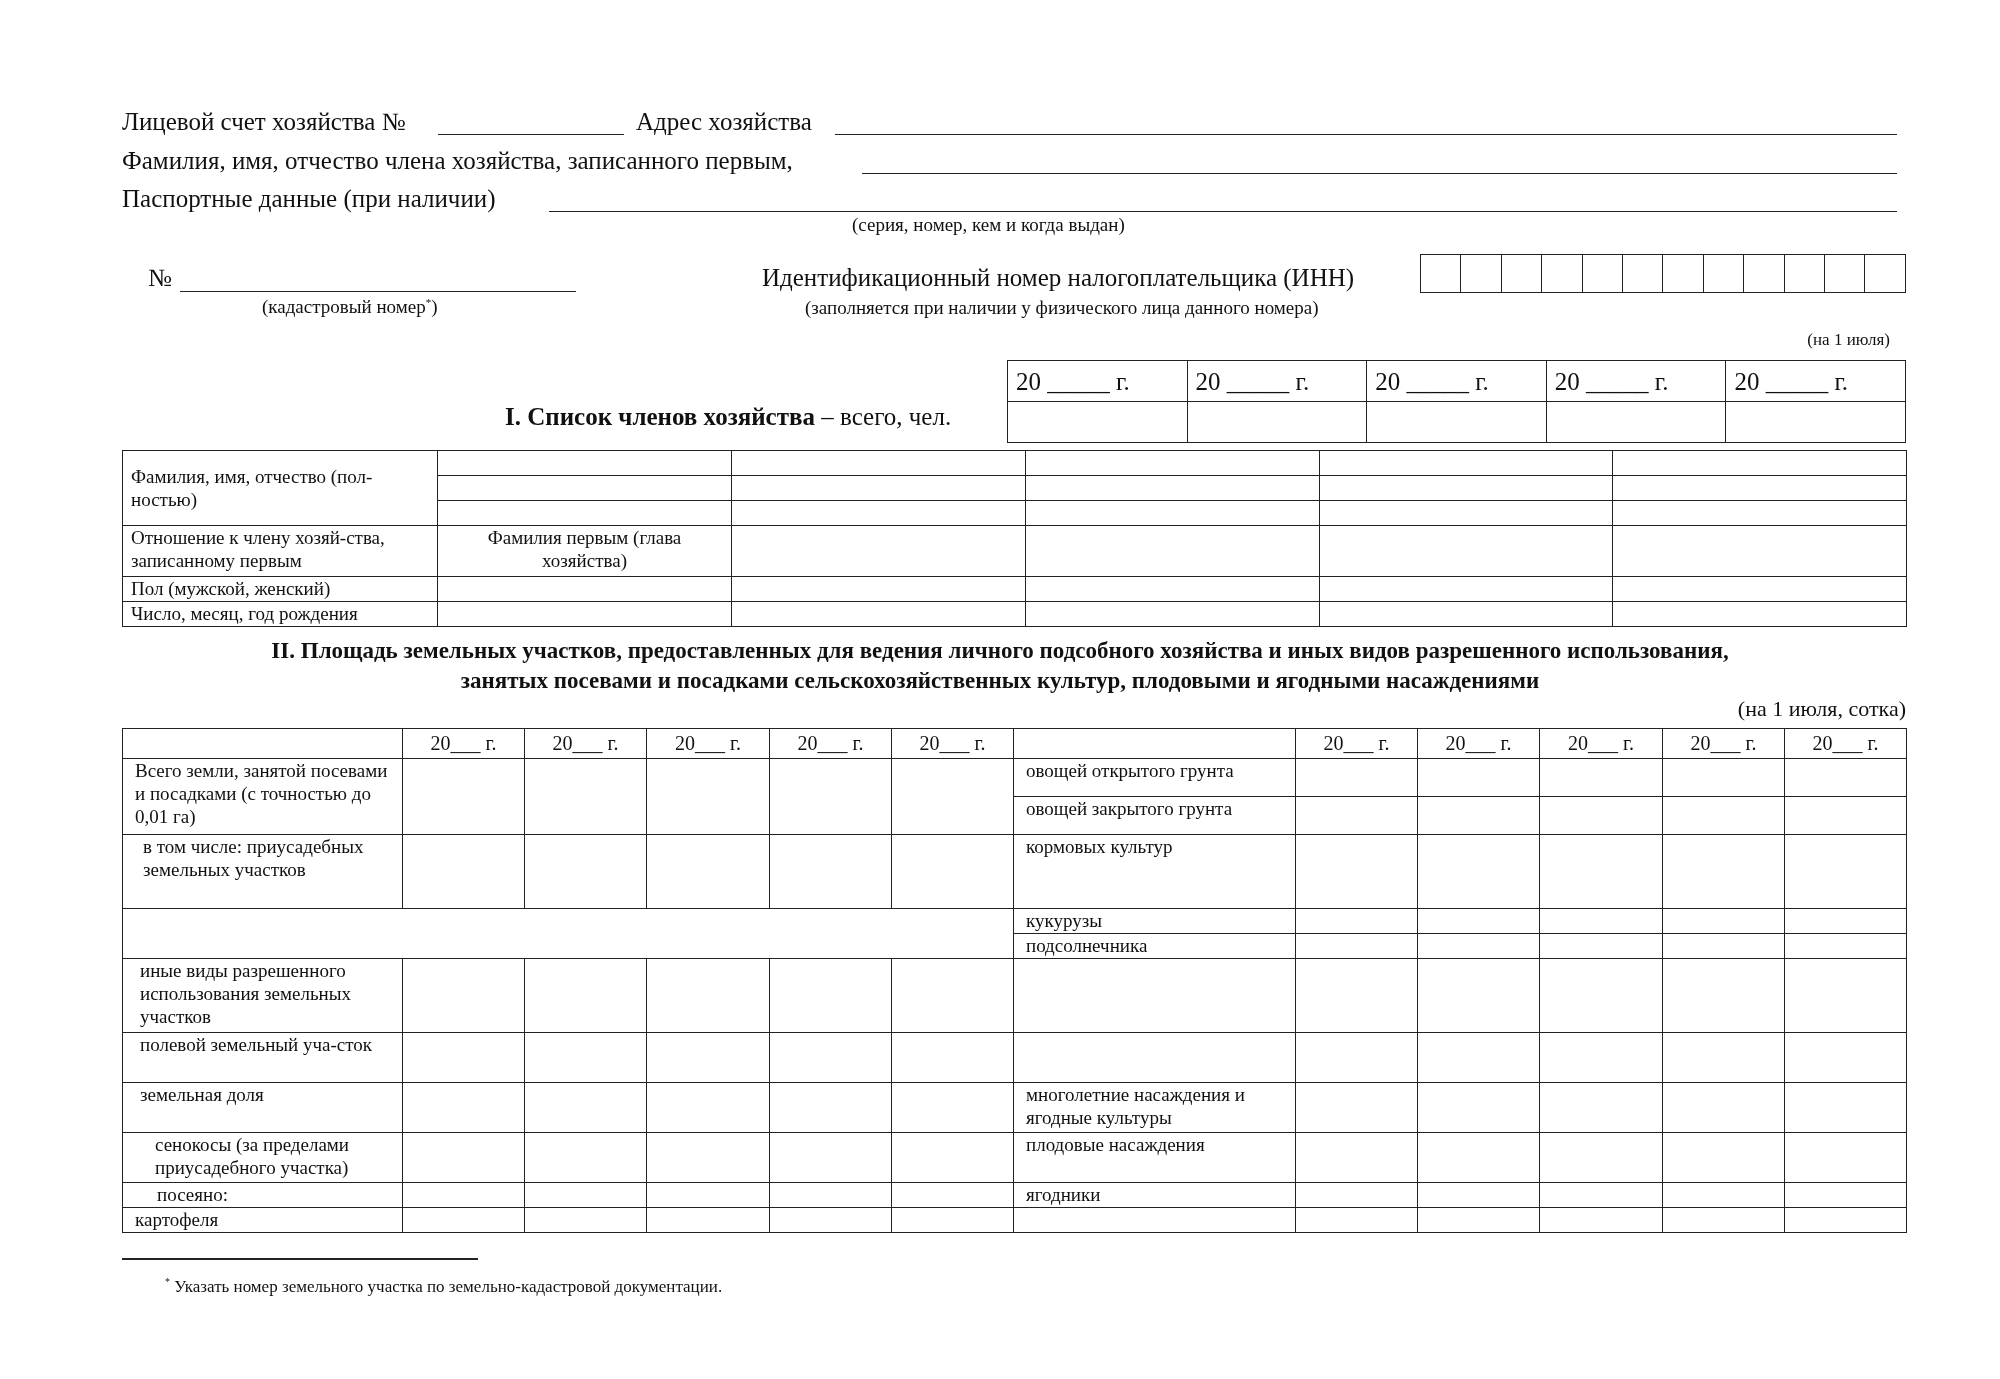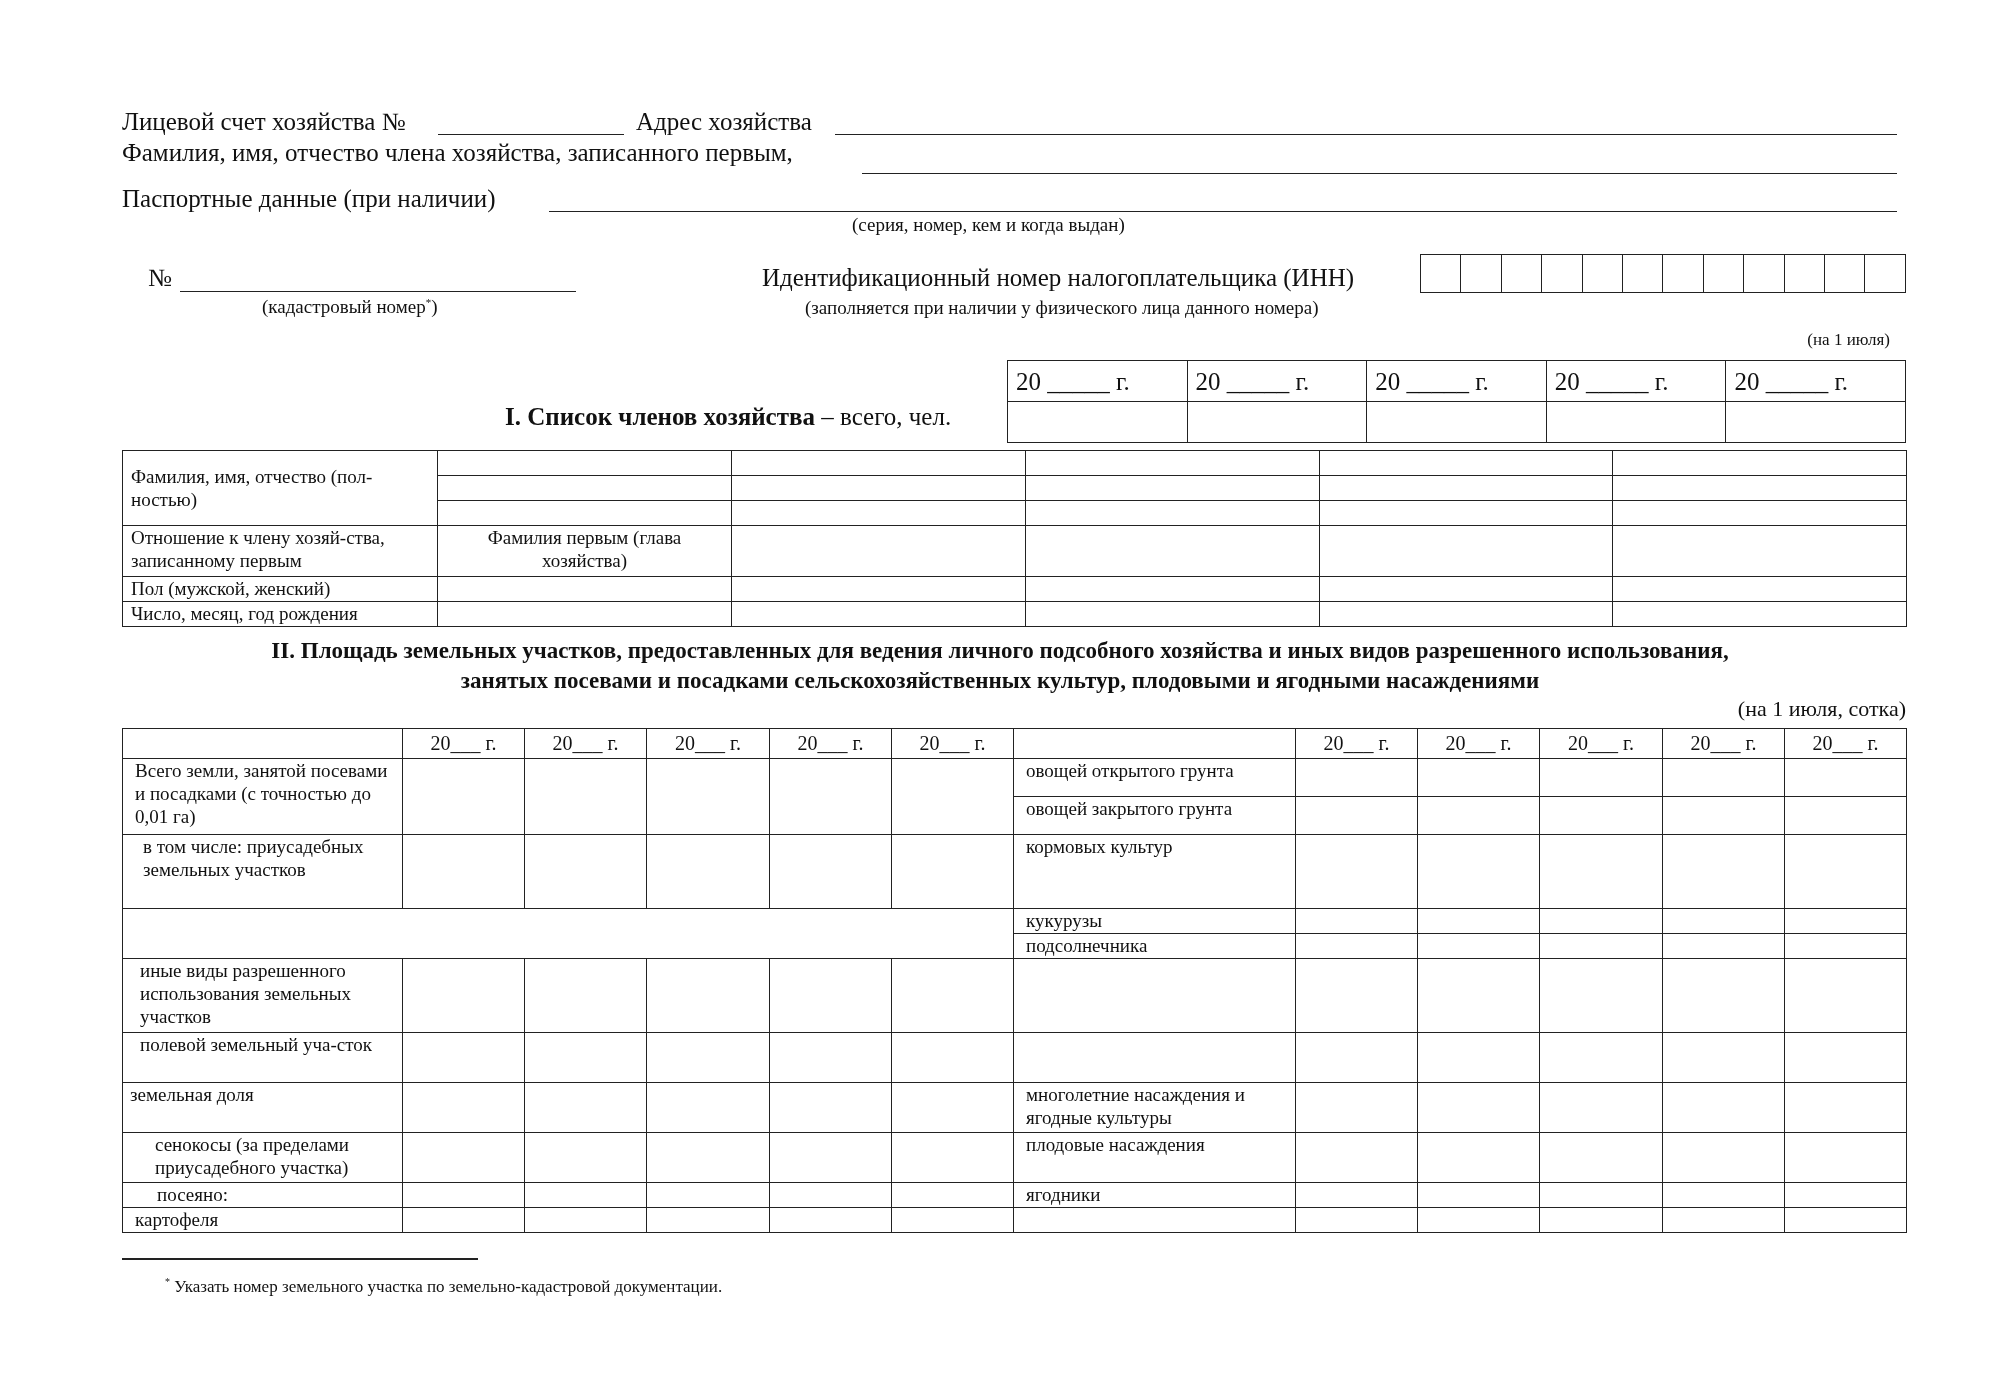--- a/index.html
+++ b/index.html
@@ -18,21 +18,21 @@
   .bold{font-weight:bold;}
 </style>
 </head>
 <body>
 
 <div class="abs t" style="left:122px;top:108px;">Лицевой счет хозяйства №</div>
 <div class="uline" style="left:438px;top:134px;width:186px;"></div>
 <div class="abs t" style="left:636px;top:108px;">Адрес хозяйства</div>
 <div class="uline" style="left:835px;top:134px;width:1062px;"></div>
 
-<div class="abs t" style="left:122px;top:139px;">Фамилия, имя, отчество члена хозяйства, записанного первым,</div>
+<div class="abs t" style="left:122px;top:147px;">Фамилия, имя, отчество члена хозяйства, записанного первым,</div>
 <div class="uline" style="left:862px;top:173px;width:1035px;"></div>
 
 <div class="abs t" style="left:122px;top:185px;">Паспортные данные (при наличии)</div>
 <div class="uline" style="left:549px;top:211px;width:1348px;"></div>
 <div class="abs s" style="left:852px;top:214px;">(серия, номер, кем и когда выдан)</div>
 
 <div class="abs t" style="left:148px;top:264px;">№</div>
 <div class="uline" style="left:180px;top:291px;width:396px;"></div>
 <div class="abs s" style="left:262px;top:296px;"><span>(кадастровый номер</span><sup style="font-size:11px;">*</sup><span>)</span></div>
 
@@ -248,21 +248,21 @@
         <td></td>
         <td></td>
     <td></td>
     <td></td>
         <td></td>
         <td></td>
         <td></td>
         <td></td>
   </tr>
   <tr style="height:50px;">
-    <td style="padding-left:7px;">земельная доля</td>
+    <td style="padding-left:17px;">земельная доля</td>
     <td></td>
         <td></td>
         <td></td>
         <td></td>
         <td></td>
     <td style="padding-left:12px;">многолетние насаждения и ягодные культуры</td>
     <td></td>
         <td></td>
         <td></td>
         <td></td>

